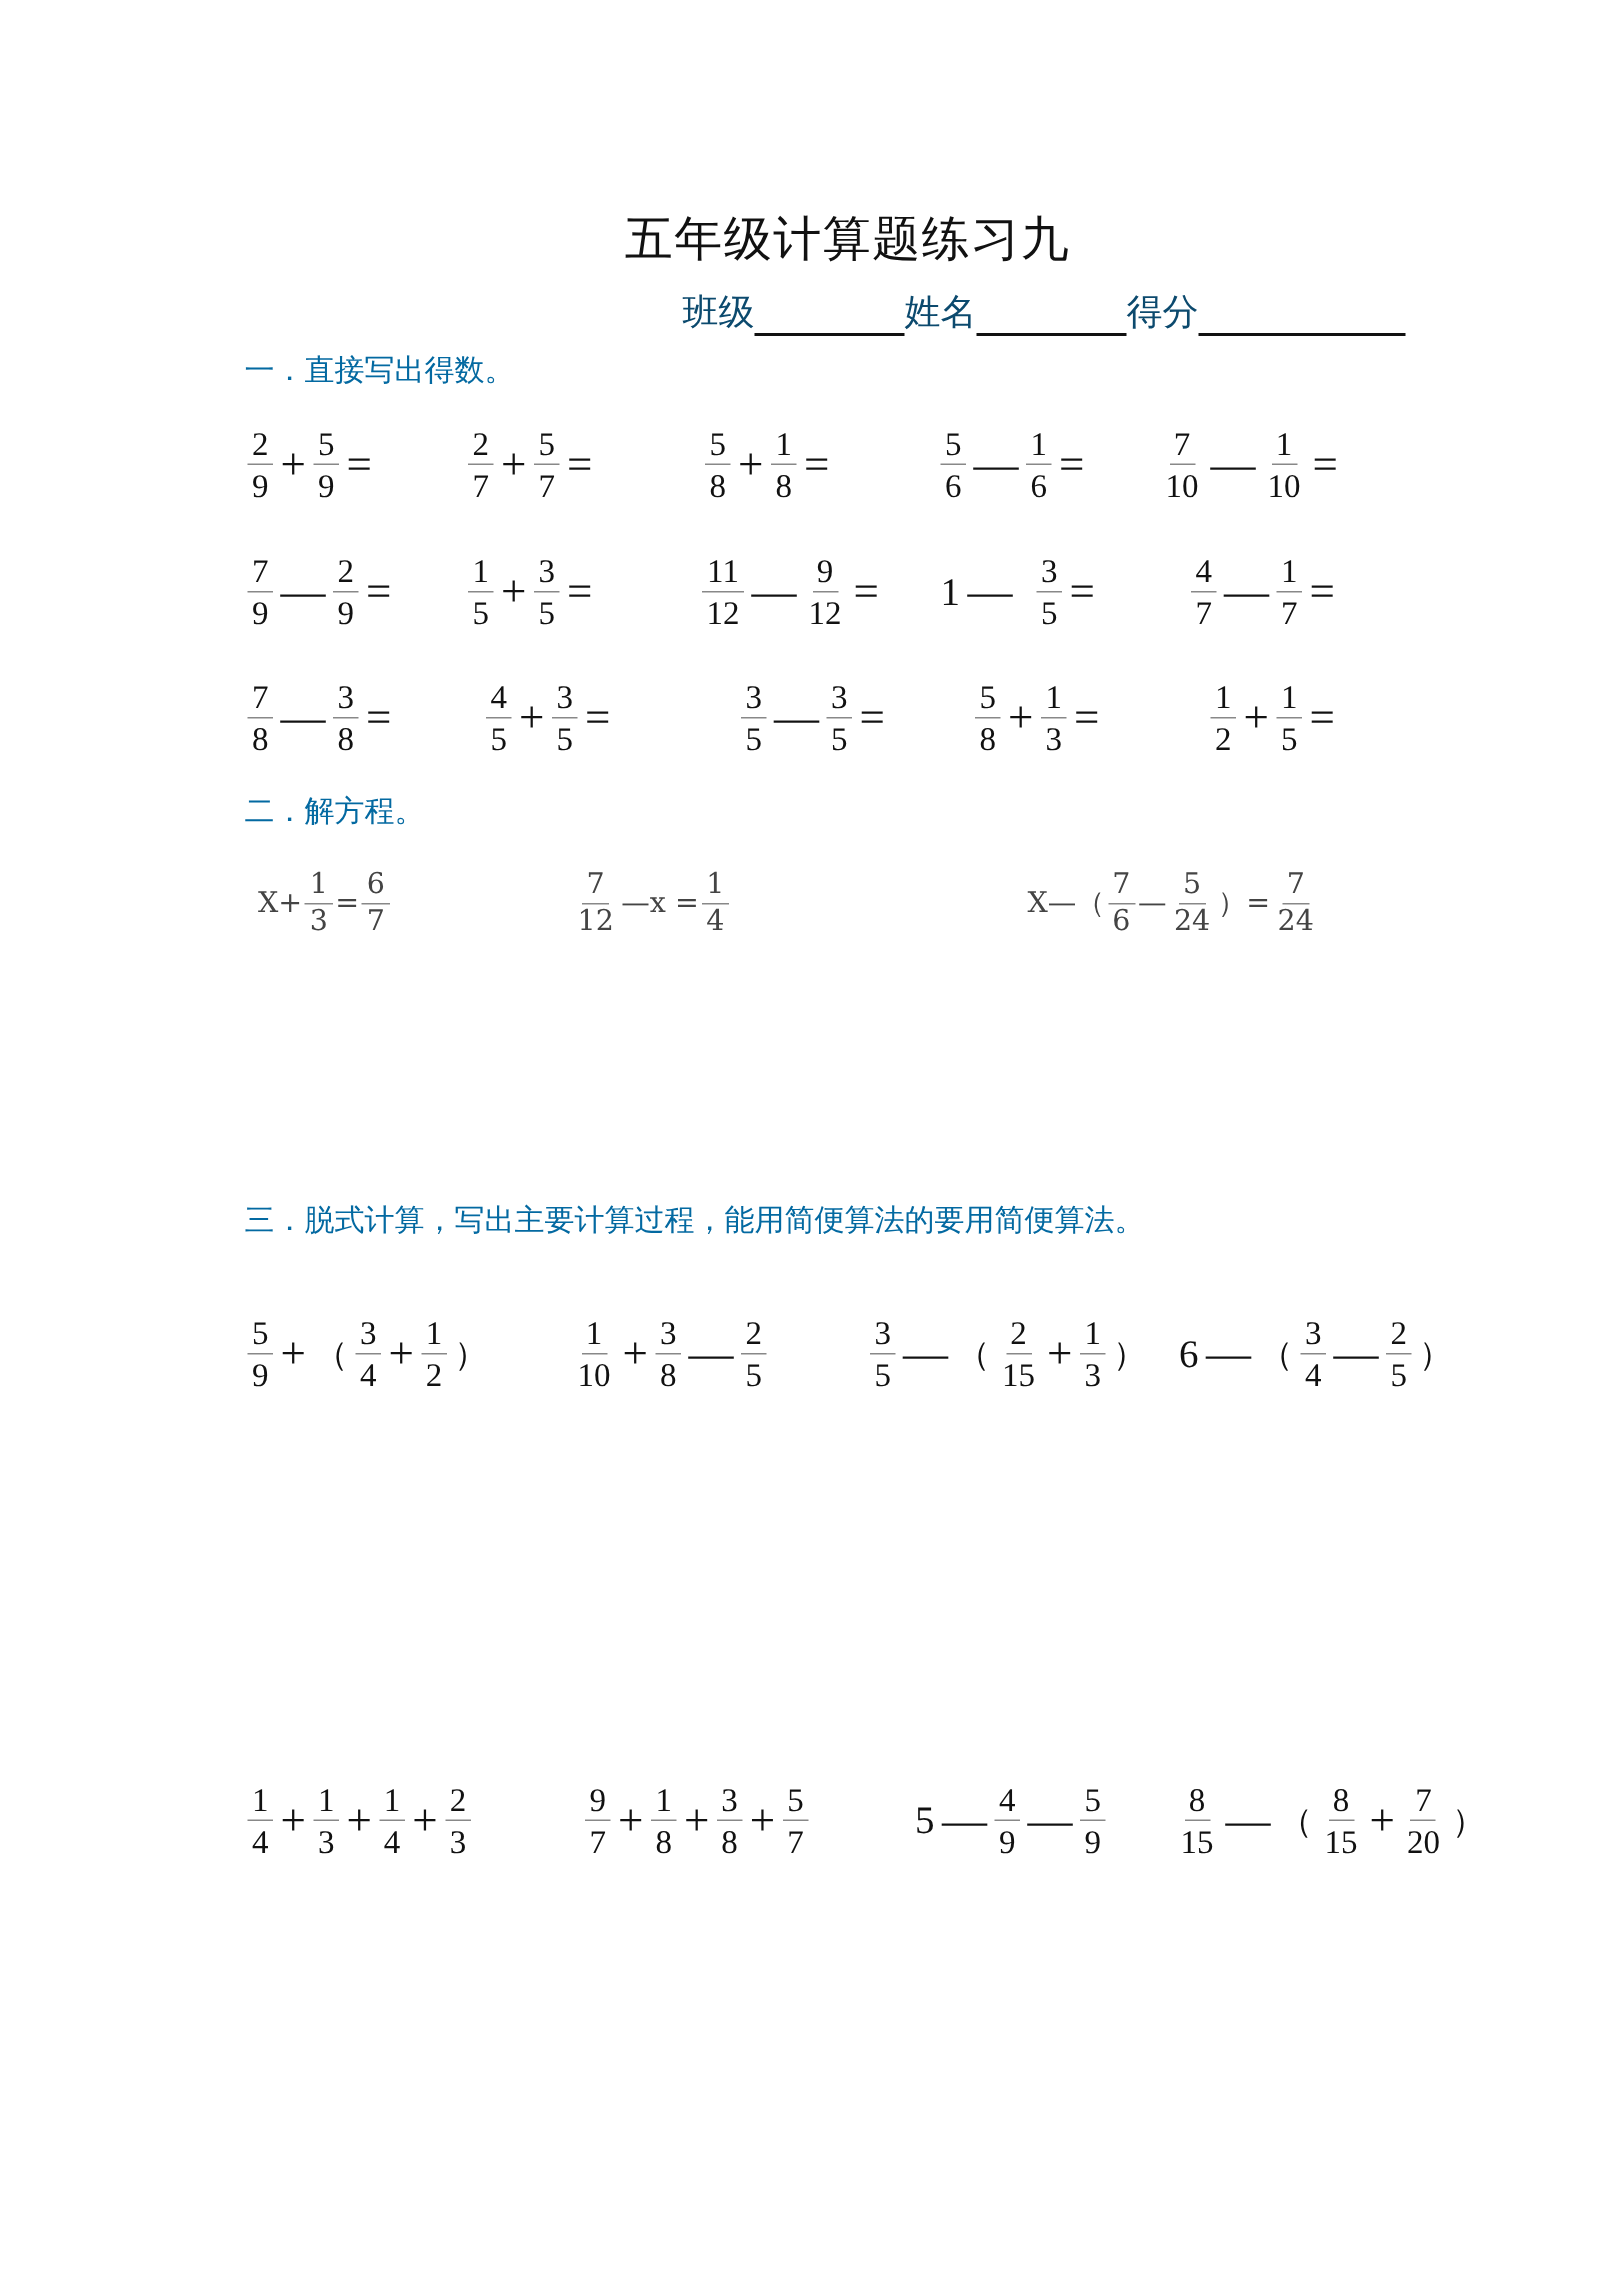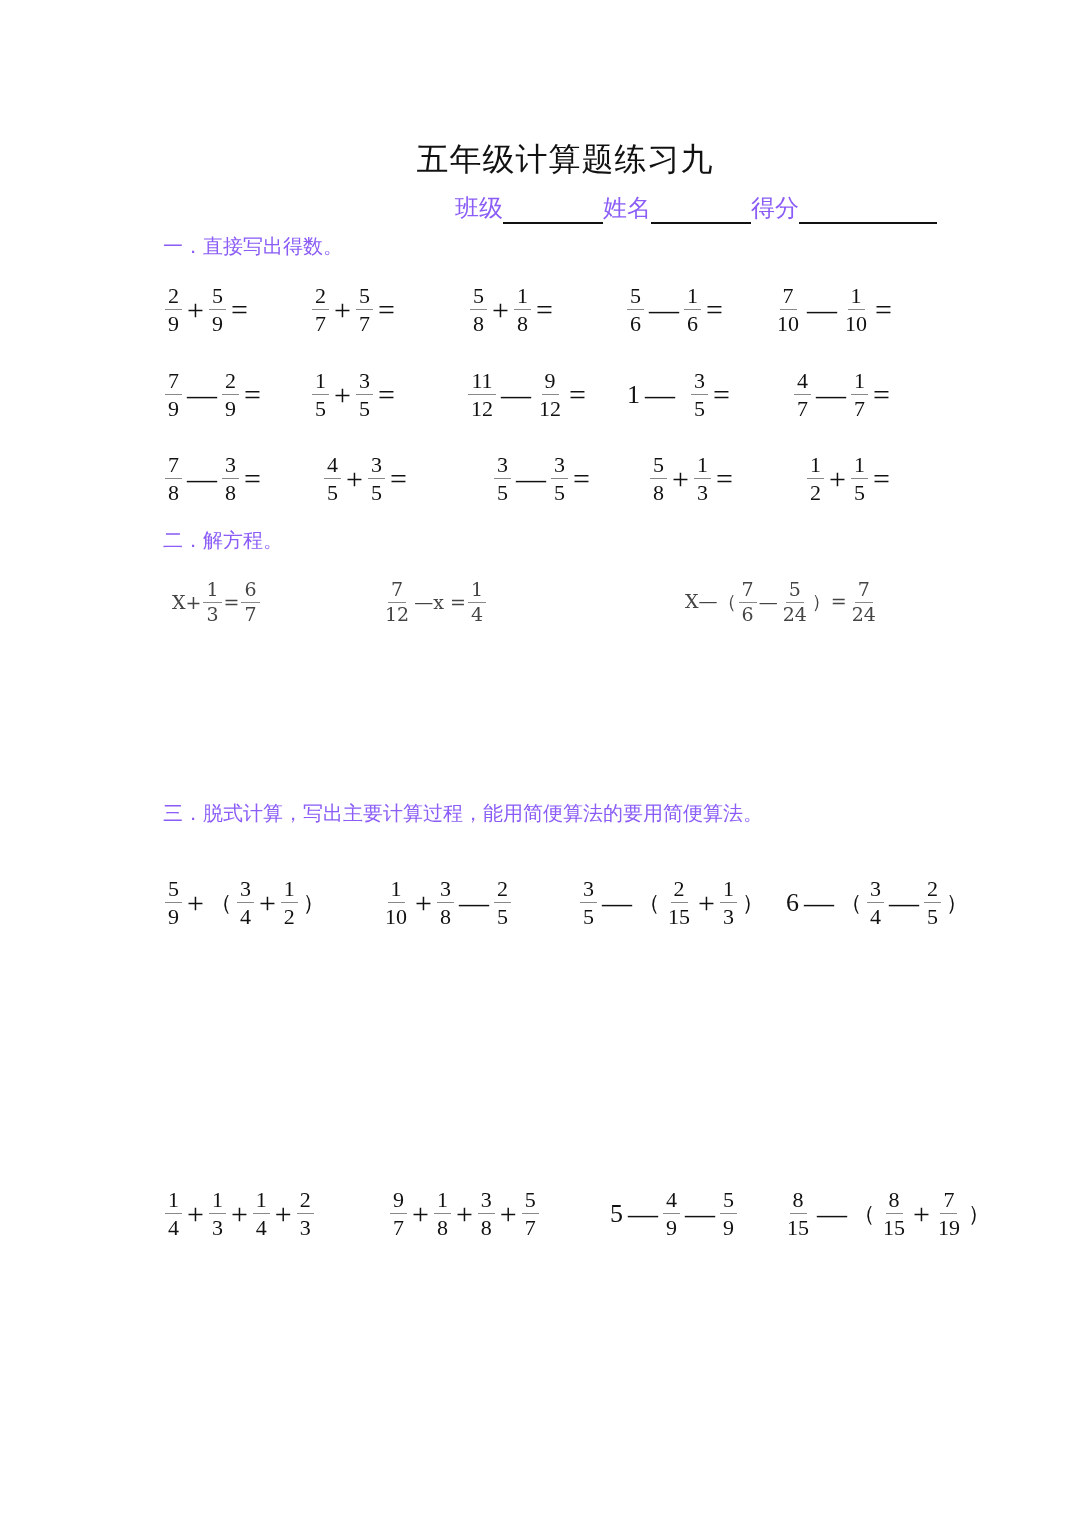--- a/index.html
+++ b/index.html
@@ -1,22 +1,22 @@
 <!DOCTYPE html>
 <html><head>
 <meta charset="utf-8">
 <style>
   html, body { margin: 0; padding: 0; background: #ffffff; }
   body { width: 1080px; height: 1528px; position: relative; overflow: hidden;
          font-family: "Liberation Serif", "DejaVu Serif", serif; color: #111; }
   .title { position: absolute; top: 138px; left: 0; width: 1130px; text-align: center;
            font-size: 32px; color: #111; letter-spacing: 1px; }
-  .info { position: absolute; top: 192px; left: 455px; font-size: 24px; color: #8b5cf6; white-space: nowrap; }
+  .info { position: absolute; top: 192px; left: 455px; font-size: 24px; color: #0c4a6e; white-space: nowrap; }
   .info .blank { display: inline-block; border-bottom: 2px solid #111; height: 26px; vertical-align: bottom; }
-  .section { position: absolute; left: 163px; font-size: 20px; color: #8b5cf6; white-space: nowrap; }
+  .section { position: absolute; left: 163px; font-size: 20px; color: #0369a1; white-space: nowrap; }
   .expr { position: absolute; display: flex; align-items: center; white-space: nowrap; }
   .expr.big { font-size: 22px; }
   .expr.eq { font-size: 19px; color: #444; font-family: "DejaVu Serif", serif; }
   .frac { display: inline-flex; flex-direction: column; align-items: center; margin: 0 2px; line-height: 1.05; }
   .frac .num { padding: 0 3px 2px; border-bottom: 1px solid #888; }
   .frac .den { padding: 2px 3px 0; }
   .op { font-size: 30px; margin: 0 3px; line-height: 1; }
   .opsm { font-size: 22px; margin: 0 3px; }
   .whole { font-size: 26px; margin-right: 2px; }
 </style>
@@ -385,17 +385,17 @@
       </span>
       <span class="op">—</span>
       <span class="opsm">（</span>
       <span class="frac">
         <span class="num">8</span>
         <span class="den">15</span>
       </span>
       <span class="op">+</span>
       <span class="frac">
         <span class="num">7</span>
-        <span class="den">19</span>
+        <span class="den">20</span>
       </span>
       <span class="opsm">）</span>
     </div>
   </div>
 
 </body></html>

